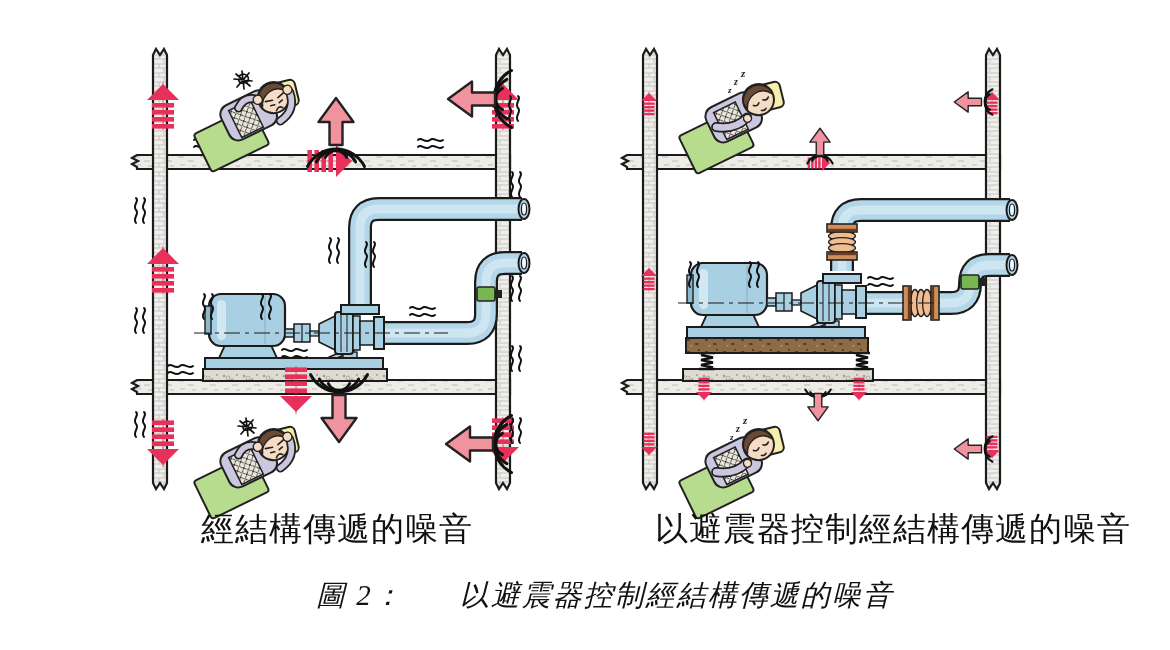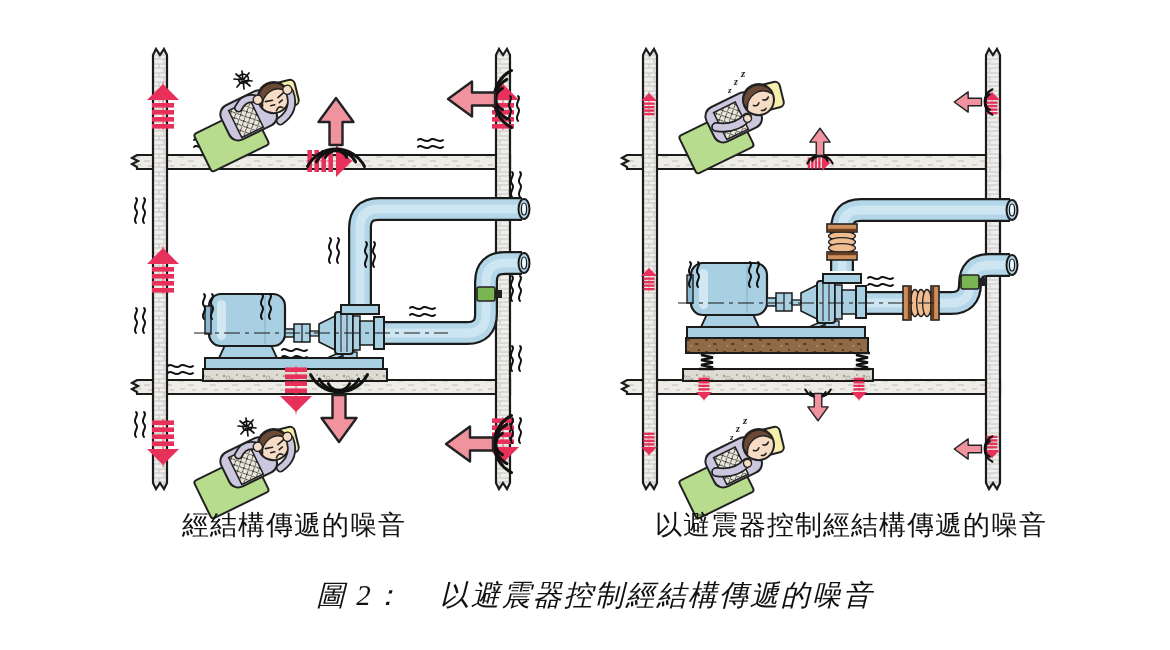--- a/index.html
+++ b/index.html
@@ -1,24 +1,24 @@
 <!DOCTYPE html>
 <html><head>
 <meta charset="utf-8">
 <style>
   html,body{margin:0;padding:0;background:#ffffff;}
   #stage{position:relative;width:1170px;height:650px;background:#ffffff;overflow:hidden;
          font-family:"Liberation Serif","DejaVu Serif",serif;}
   #stage svg{position:absolute;left:0;top:0;}
-  .panel-label{position:absolute;top:507px;font-size:27px;color:#111;text-align:left;
+  .panel-label{position:absolute;top:507px;font-size:33px;color:#111;text-align:center;
                letter-spacing:1px;white-space:nowrap;}
   #label-left{left:182px;width:310px;}
   #label-right{left:655px;width:410px;}
   #fig-caption{position:absolute;left:316px;top:576px;font-size:29px;font-style:italic;
-               color:#111;display:flex;gap:36px;letter-spacing:2px;white-space:nowrap;}
+               color:#111;display:flex;gap:56px;letter-spacing:2px;white-space:nowrap;}
   .zz{font-style:italic;font-weight:bold;fill:#222;}
 </style>
 </head>
 <body>
 
 <div id="stage">
 <svg width="1170" height="650" viewBox="0 0 1170 650">
 <defs>
   <pattern id="wallpat" width="14" height="9" patternUnits="userSpaceOnUse">
     <rect width="14" height="9" fill="#efeeeb"></rect>

